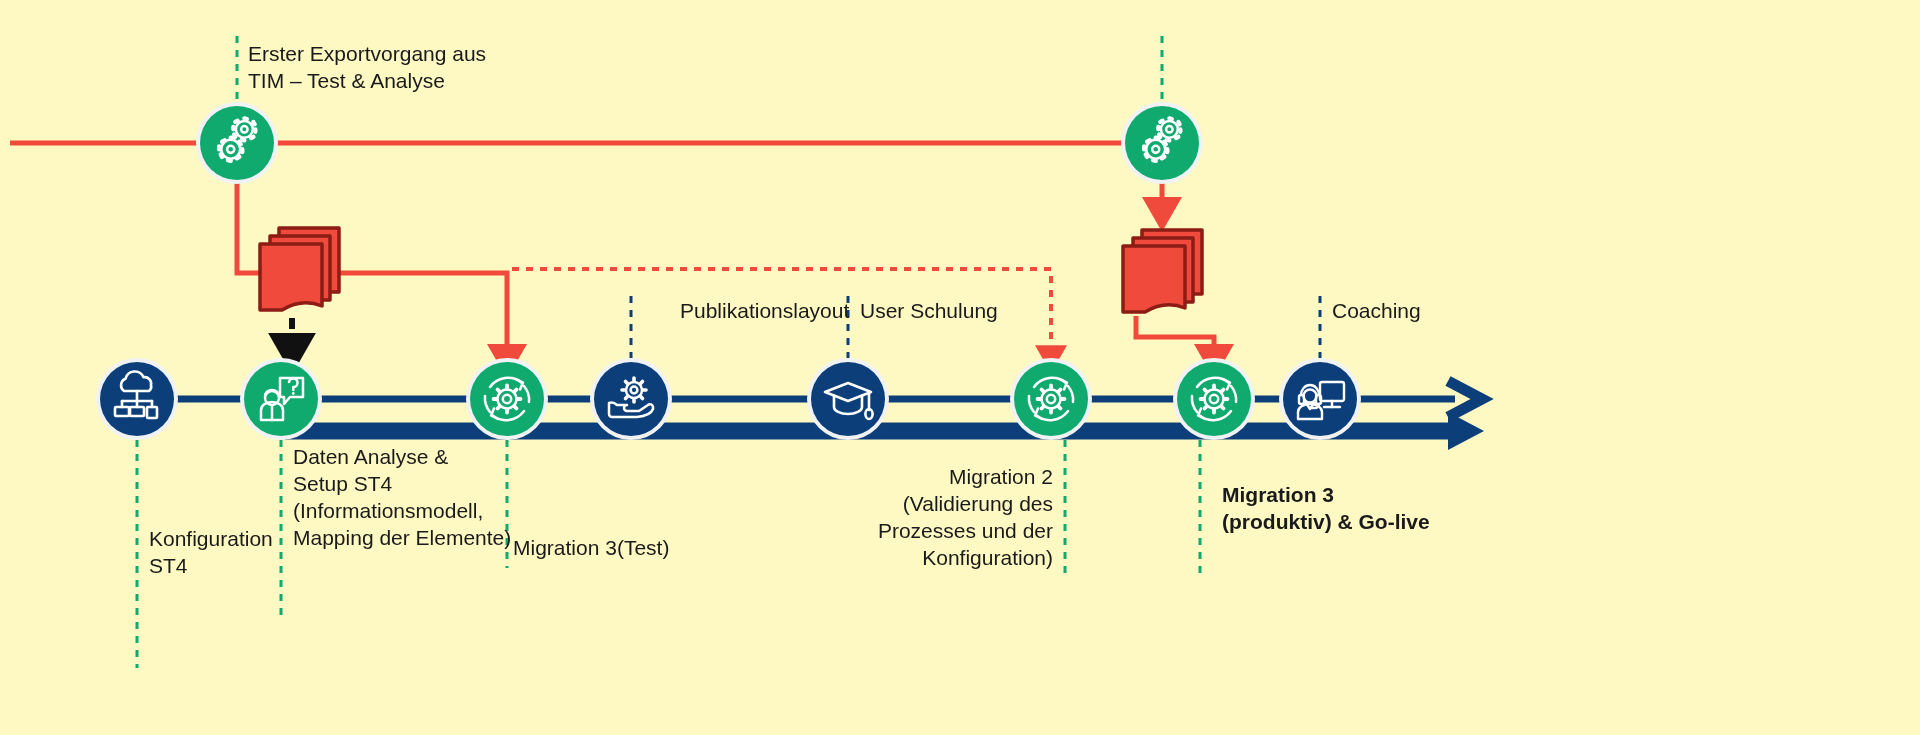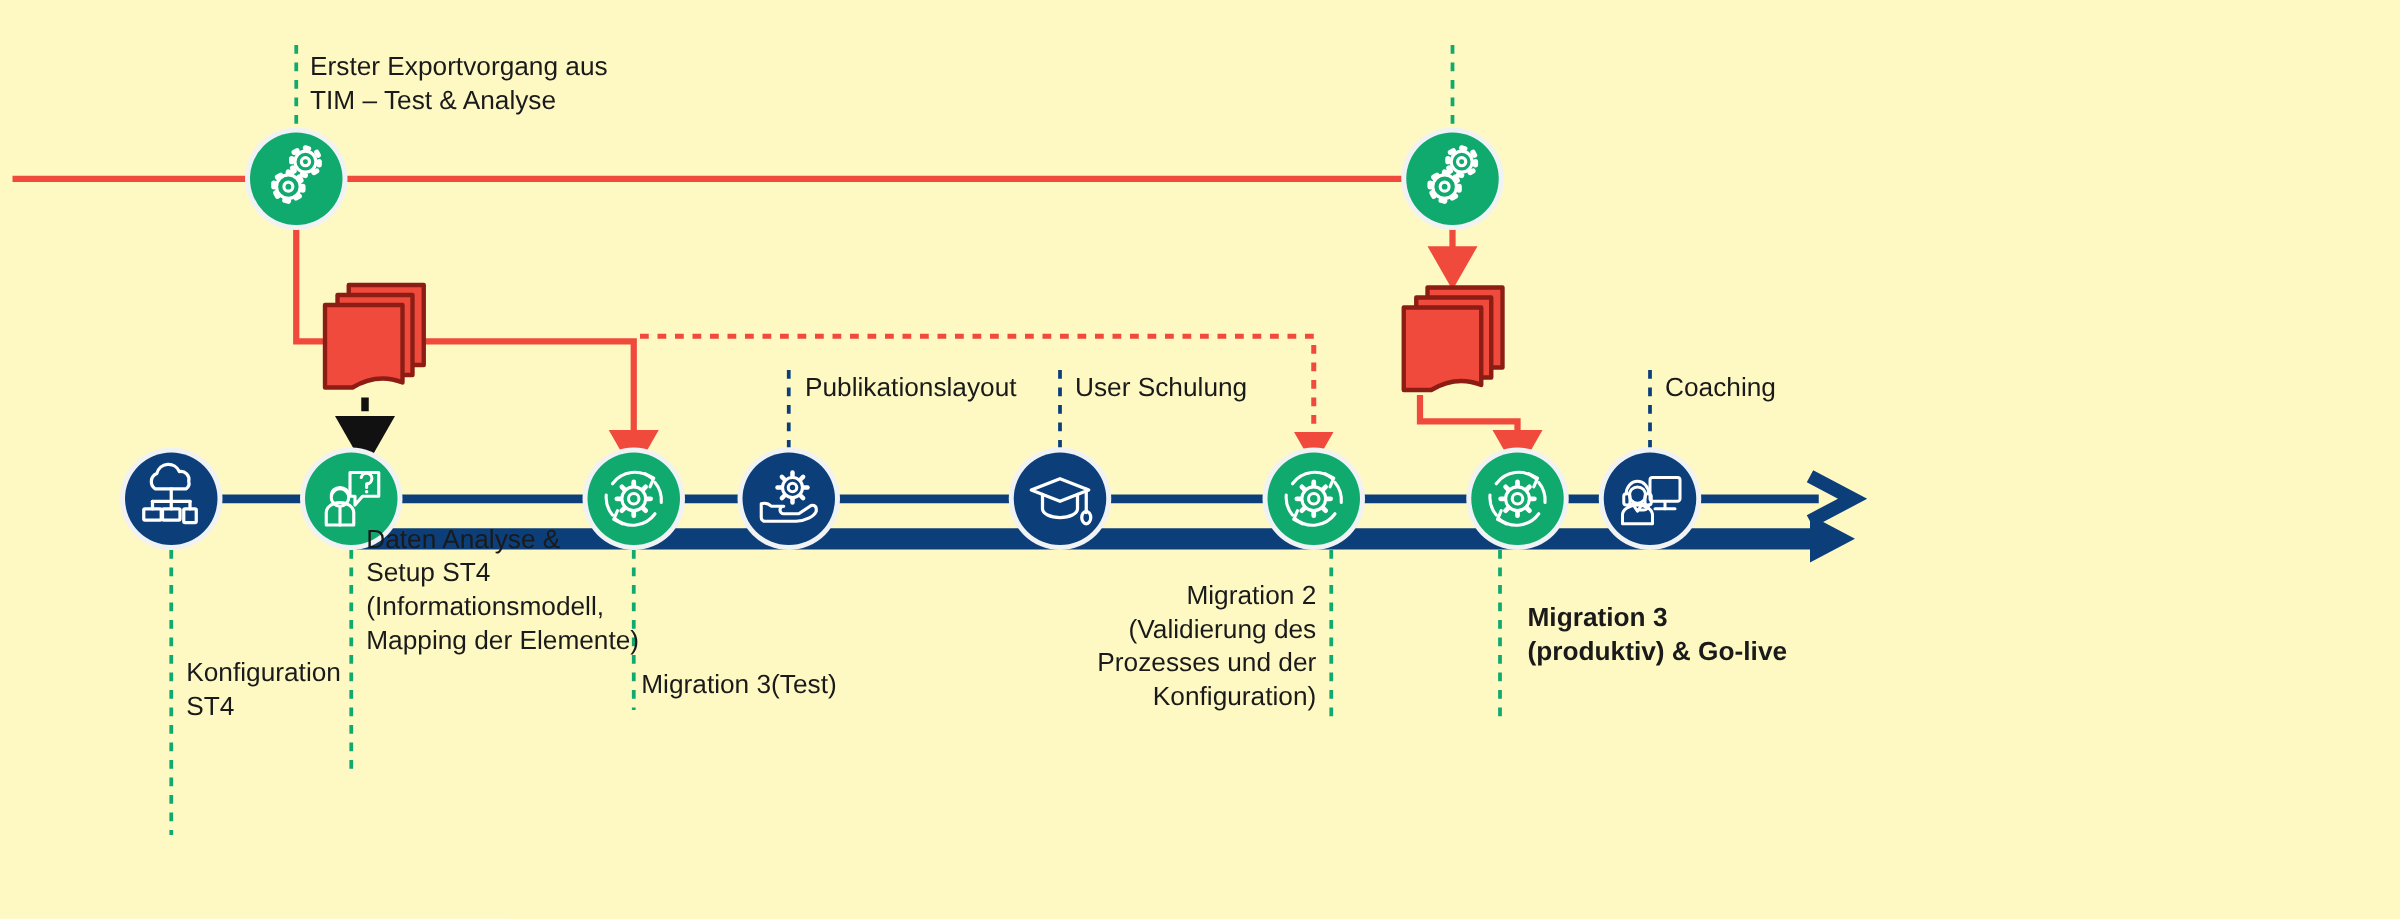--- a/index.html
+++ b/index.html
@@ -264,25 +264,25 @@
         <circle cx="-10" cy="-3" r="6.5"></circle>
         <path d="M-22,20 L-22,13 a12,8 0 0,1 24,0 L2,20 z"></path>
         <path d="M-14,4 L-10,10 L-6,4"></path>
       </g>
     </g>
   </svg>
 
   <div class="lbl" style="left:248px; top:41px;">Erster Exportvorgang aus
 TIM – Test &amp; Analyse</div>
 
-  <div class="lbl" style="left:644px; top:298px;">Publikationslayout</div>
+  <div class="lbl" style="left:680px; top:298px;">Publikationslayout</div>
   <div class="lbl" style="left:860px; top:298px;">User Schulung</div>
   <div class="lbl" style="left:1332px; top:298px;">Coaching</div>
 
-  <div class="lbl" style="left:293px; top:419px;">Daten Analyse &amp;
+  <div class="lbl" style="left:293px; top:444px;">Daten Analyse &amp;
 Setup ST4
 (Informationsmodell,
 Mapping der Elemente)</div>
   <div class="lbl" style="left:149px; top:526px;">Konfiguration
 ST4</div>
   <div class="lbl" style="left:513px; top:535px;">Migration 3(Test)</div>
   <div class="lbl r" style="left:765px; top:464px; width:288px;">Migration 2
 (Validierung des
 Prozesses und der
 Konfiguration)</div>

